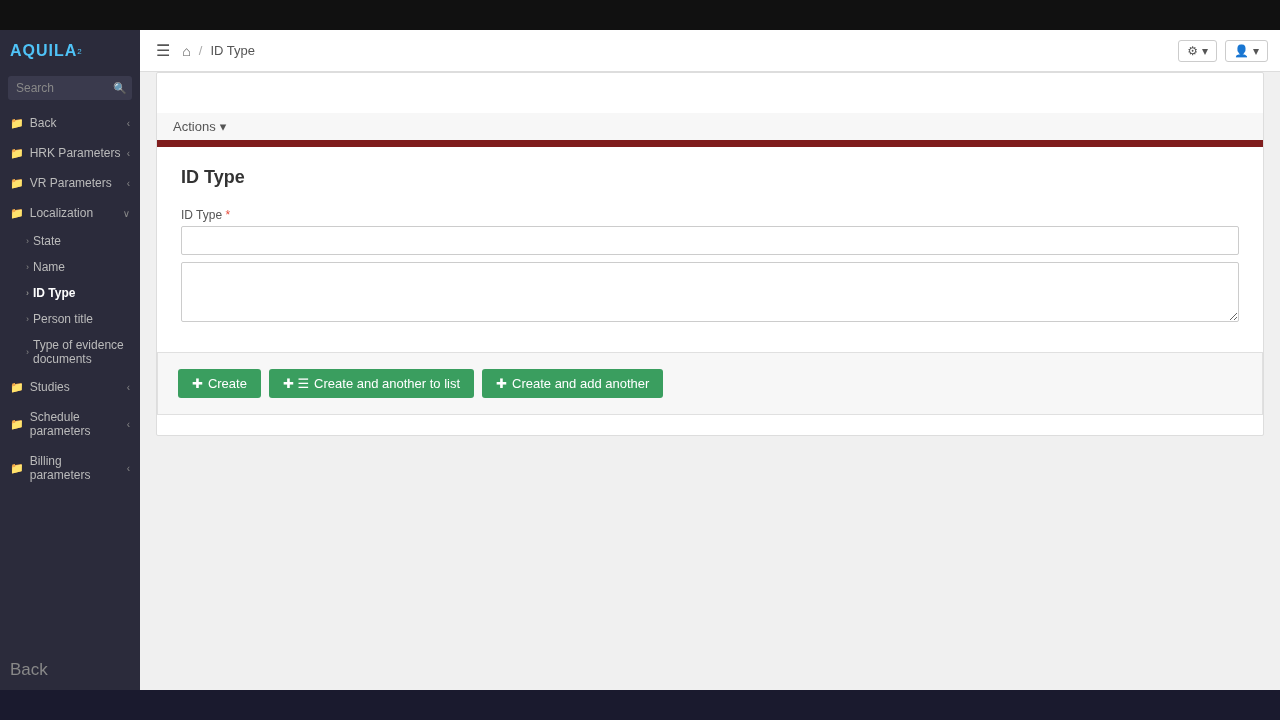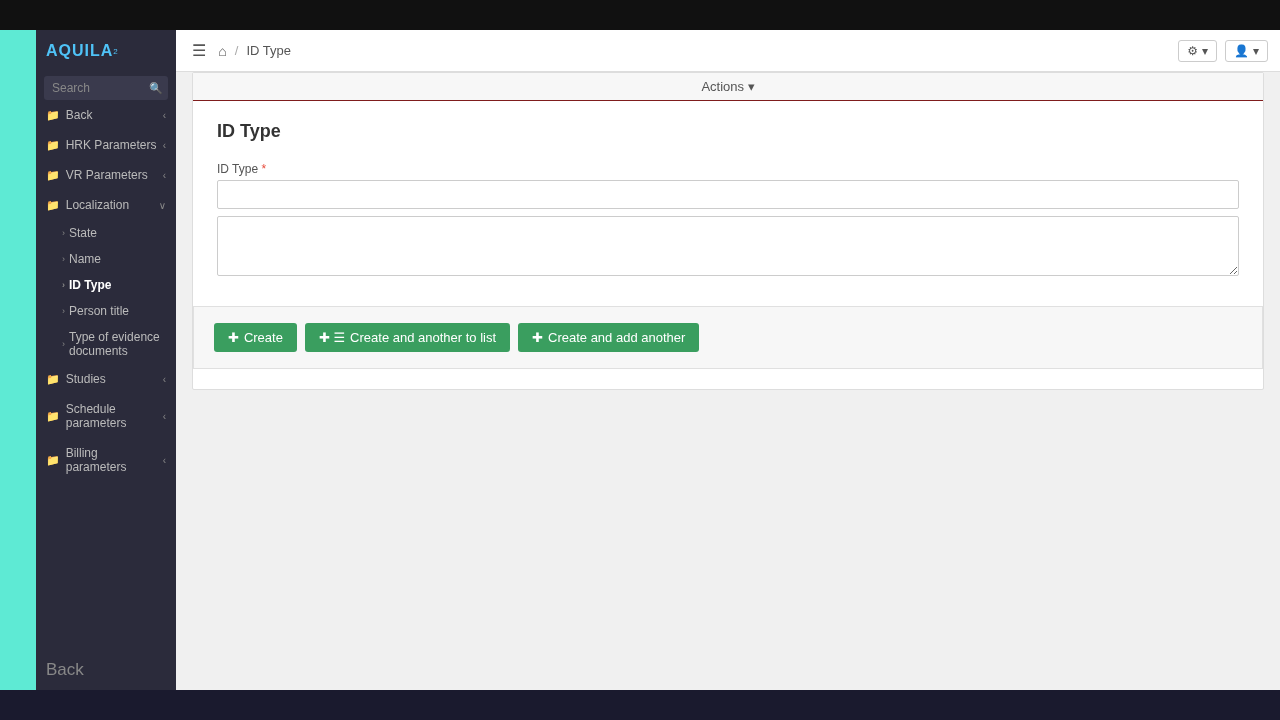--- a/index.html
+++ b/index.html
@@ -10,22 +10,21 @@
       background: #111;
       height: 30px;
       width: 100%;
       flex-shrink: 0;
     }
 
     .app-wrapper {
       display: flex;
       flex: 1;
       overflow: hidden;
-      background: #5eead4;
-      padding-left: 36px;
+      background: #eab308;
     }
 
     
     .sidebar {
       width: 140px;
       background: #2b2b3b;
       display: flex;
       flex-direction: column;
       flex-shrink: 0;
       overflow-y: auto;
@@ -45,21 +44,21 @@
       letter-spacing: 1px;
     }
 
     .logo-sup {
       color: #4fc3f7;
       font-size: 8px;
       vertical-align: super;
     }
 
     .sidebar-search {
-      margin: 4px 8px 0 8px;
+      margin: 4px 8px 8px 8px;
       position: relative;
     }
 
     .sidebar-search input {
       width: 100%;
       background: #3a3a4d;
       border: none;
       border-radius: 3px;
       padding: 5px 24px 5px 8px;
       color: #ccc;
@@ -198,26 +197,27 @@
       font-size: 12px;
       color: #555;
       display: flex;
       align-items: center;
       gap: 4px;
     }
 
     
     .actions-bar {
       background: #f7f7f7;
-      border-bottom: 1px solid #7f1d1d;
+      border-bottom: 7px solid #7f1d1d;
       padding: 6px 16px;
       display: flex;
-      justify-content: center;
+      justify-content: flex-start;
       align-items: center;
       flex-shrink: 0;
+      margin-top: 40px;
     }
 
     .actions-btn {
       background: none;
       border: none;
       cursor: pointer;
       font-size: 13px;
       color: #555;
       display: flex;
       align-items: center;

